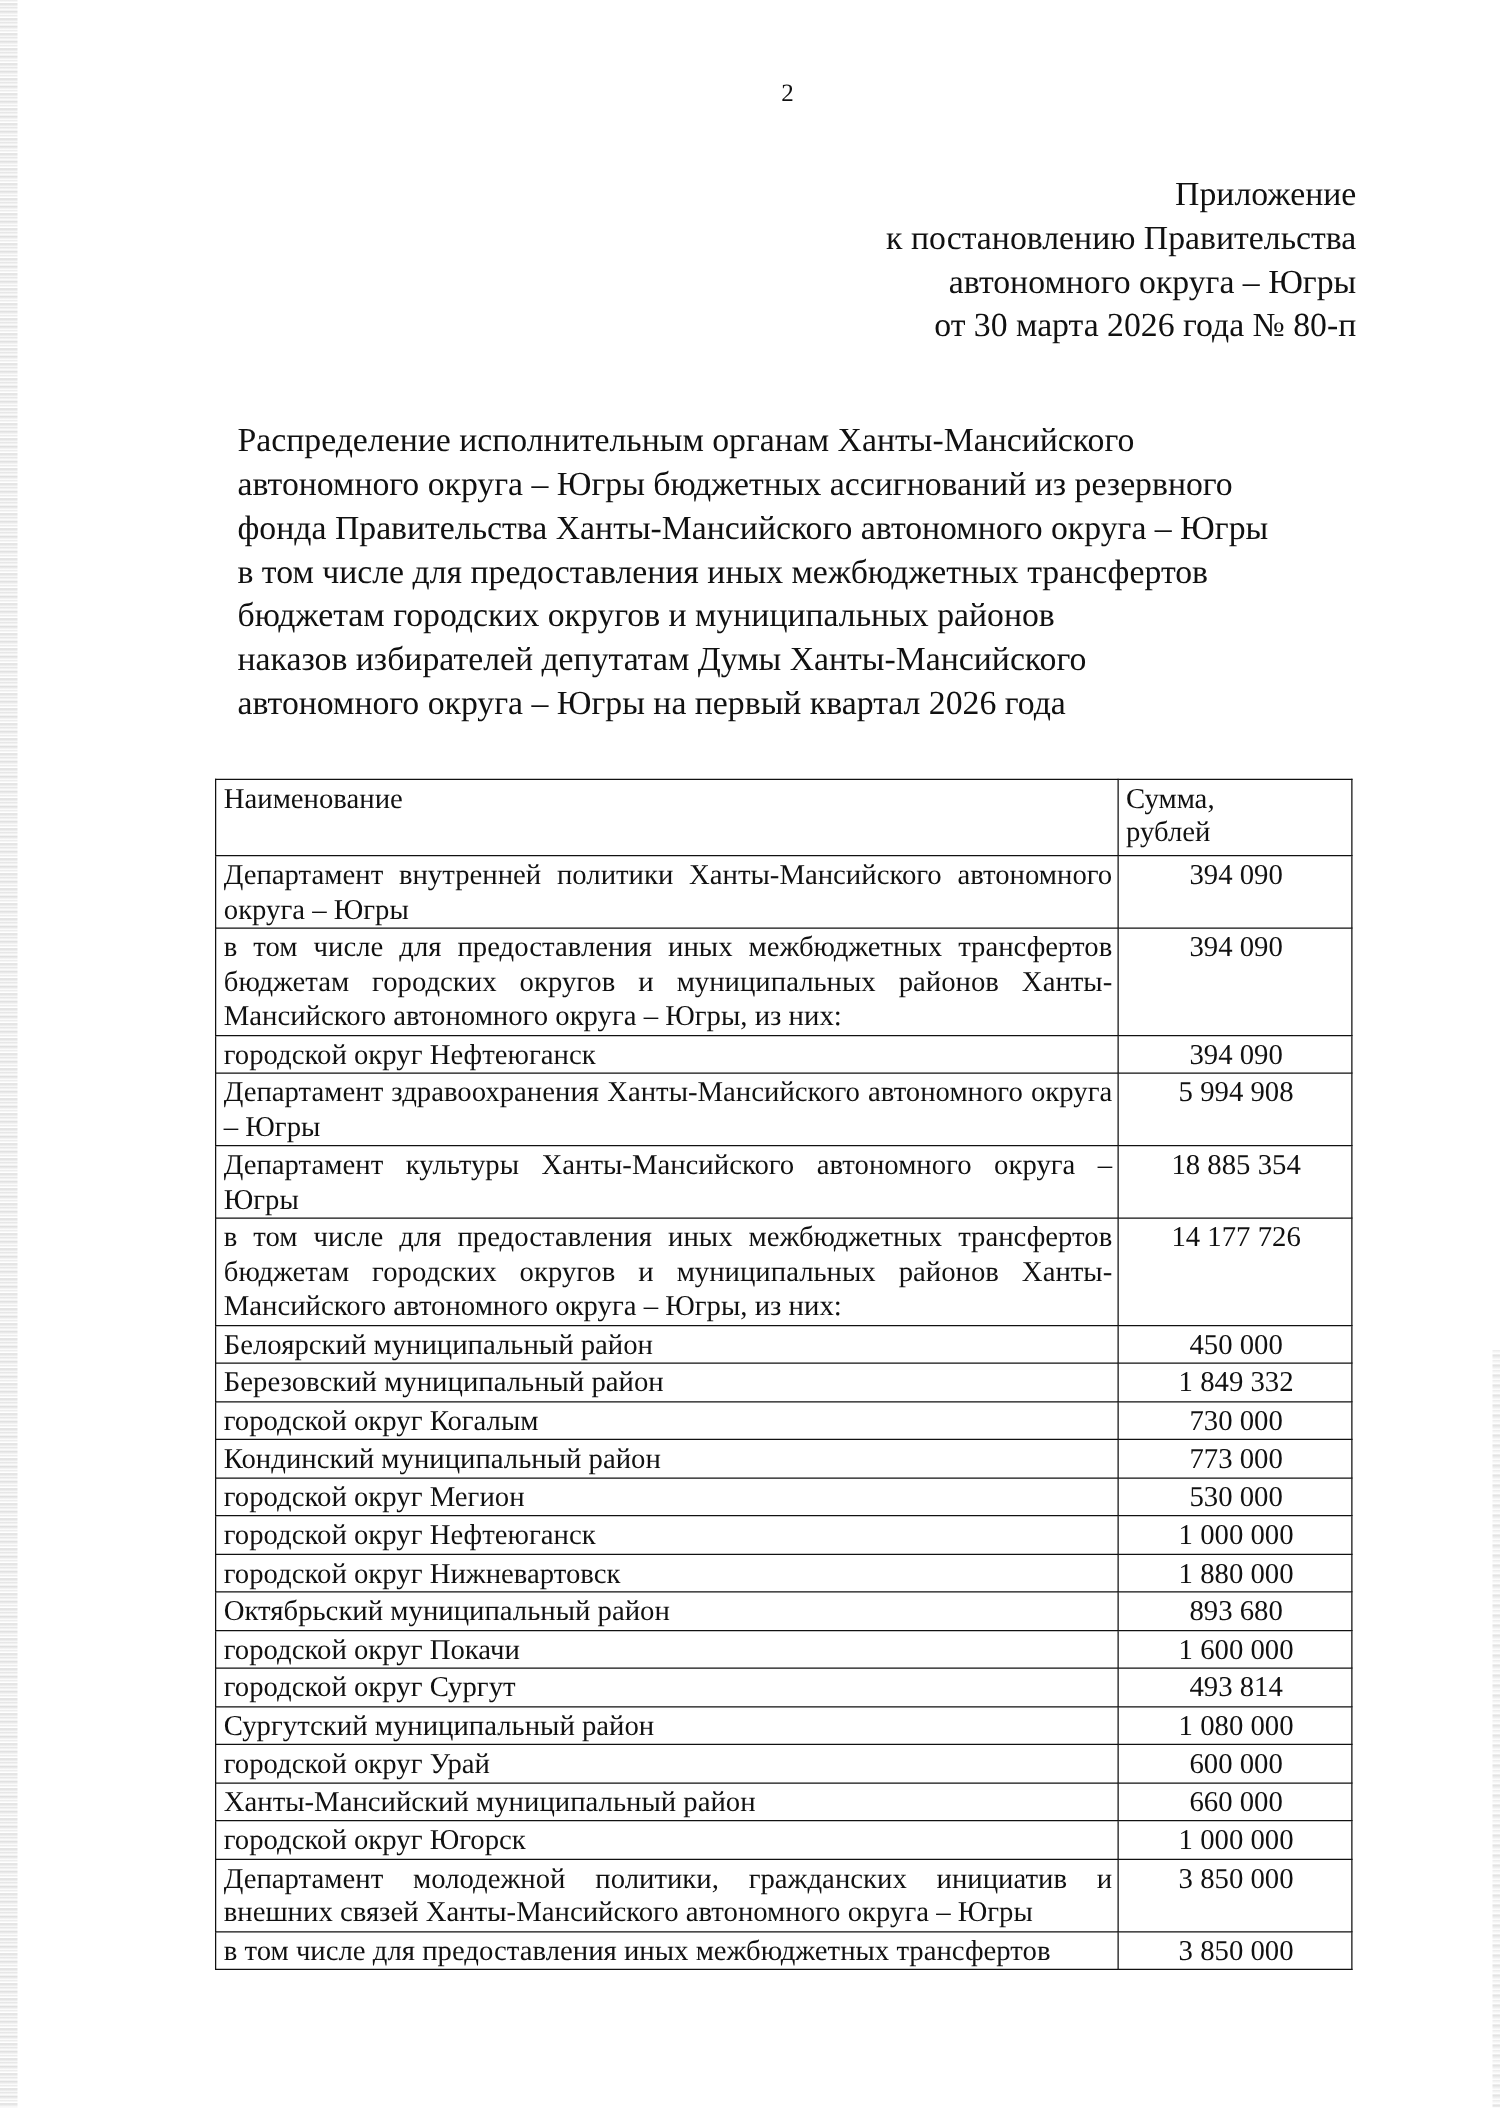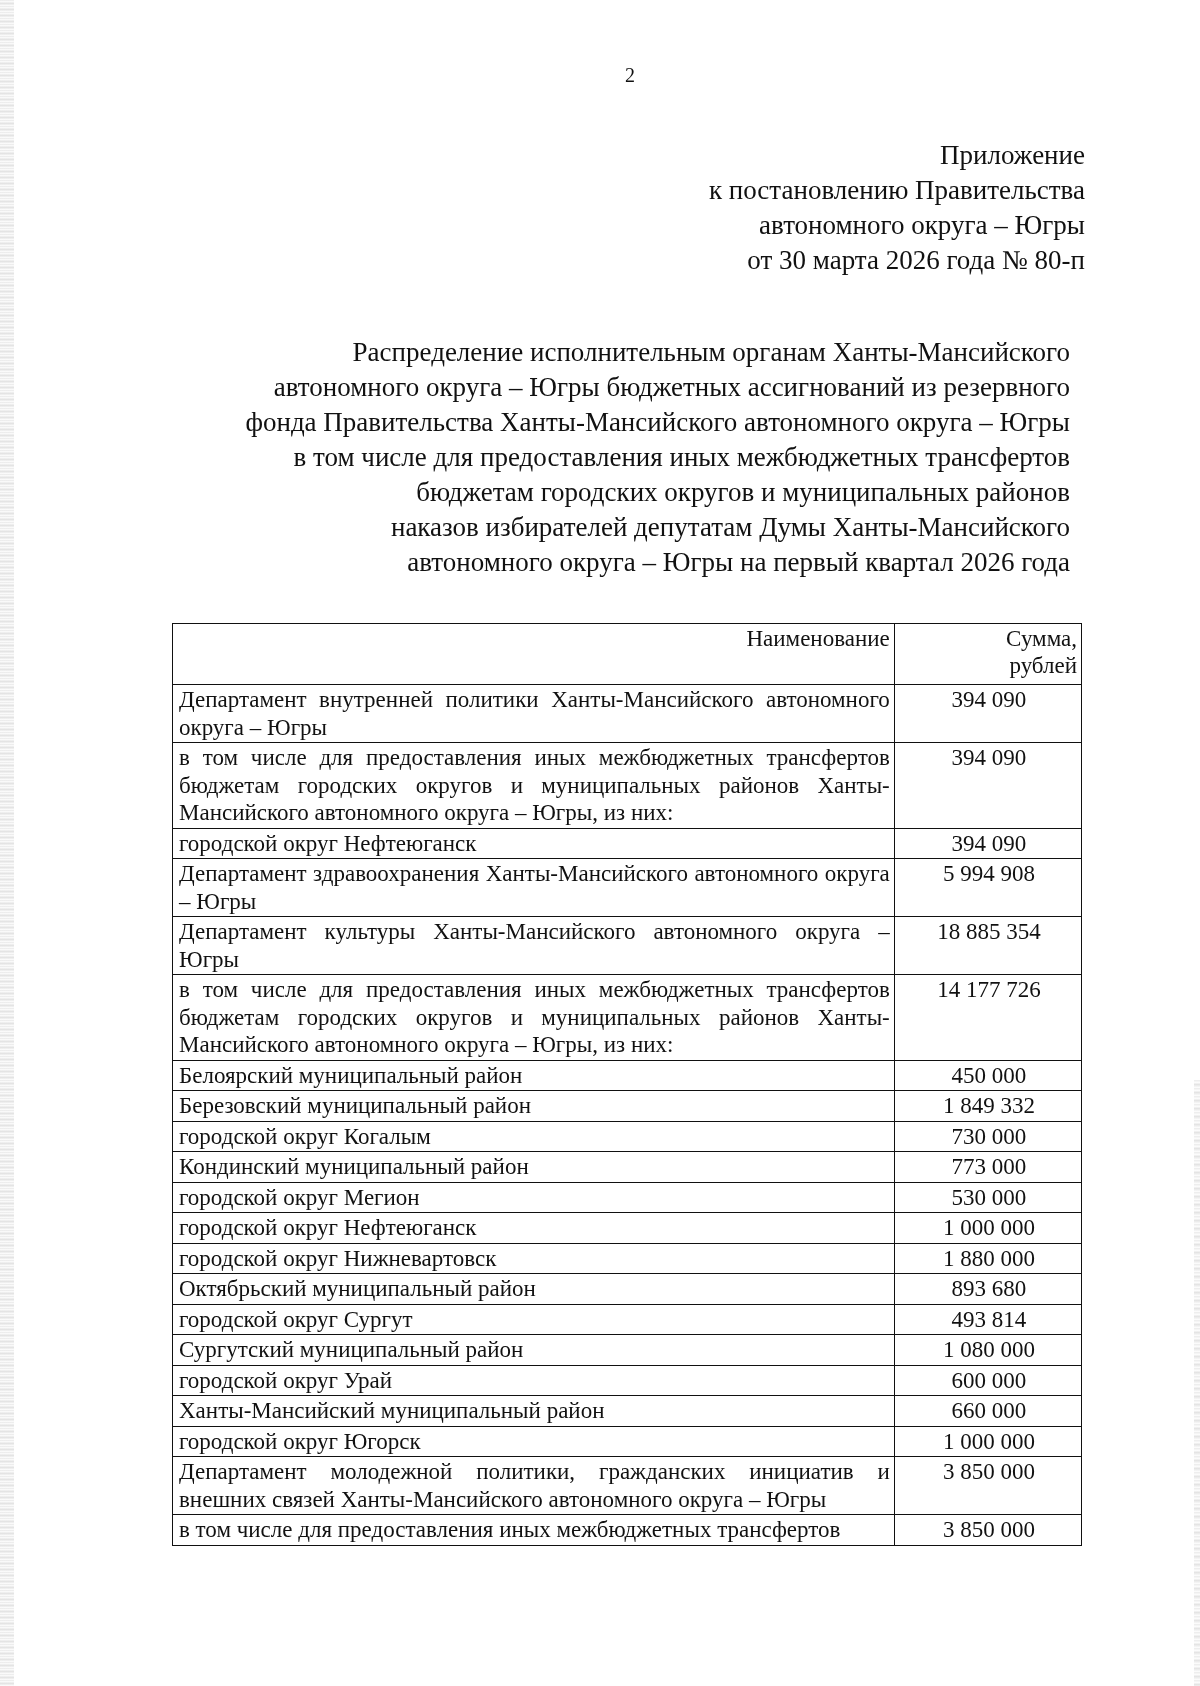--- a/index.html
+++ b/index.html
@@ -18,32 +18,32 @@
       opacity: 0.6;
     }
     .page-number {
       position: absolute; top: 64px; left: 0; width: 1260px; text-align: center; font-size: 20px;
     }
     .appendix {
       position: absolute; top: 138px; right: 115px; text-align: right;
       font-size: 27px; line-height: 35px;
     }
     .doc-title {
-      position: absolute; top: 335px; left: 190px; width: 880px; text-align: right;
+      position: absolute; top: 335px; left: 190px; width: 880px; text-align: left;
       font-size: 27px; line-height: 35px;
     }
     table.alloc {
       position: absolute; top: 623px; left: 172px; width: 910px;
       border-collapse: collapse; font-size: 23px; line-height: 27.5px;
     }
     table.alloc td, table.alloc th {
       border: 1.6px solid #111; vertical-align: top; padding: 1px 4px 1px 6px;
       font-weight: normal;
     }
-    table.alloc th { text-align: right; }
+    table.alloc th { text-align: left; }
     .col-name { width: 720px; text-align: justify; }
     .col-sum { width: 178px; text-align: center; font-family: Liberation Serif, serif; }
     .hdr-name { height: 58px; padding-top: 6px; }
     .hdr-sum { padding-top: 9px; line-height: 27px; }
     .sum-cell { text-align: center; }
     .one-line td { height: 26px; padding-top: 0; padding-bottom: 0; }
     .one-line .sum-cell { vertical-align: bottom; }
   </style>
 </head>
 <body>
@@ -131,20 +131,24 @@
     </tr>
     <tr class="one-line">
       <td class="col-name">городской округ Нижневартовск</td>
       <td class="col-sum sum-cell">1 880 000</td>
     </tr>
     <tr class="one-line">
       <td class="col-name">Октябрьский муниципальный район</td>
       <td class="col-sum sum-cell">893 680</td>
     </tr>
     <tr class="one-line">
+      <td class="col-name">городской округ Покачи</td>
+      <td class="col-sum sum-cell">1 600 000</td>
+    </tr>
+    <tr class="one-line">
       <td class="col-name">городской округ Сургут</td>
       <td class="col-sum sum-cell">493 814</td>
     </tr>
     <tr class="one-line">
       <td class="col-name">Сургутский муниципальный район</td>
       <td class="col-sum sum-cell">1 080 000</td>
     </tr>
     <tr class="one-line">
       <td class="col-name">городской округ Урай</td>
       <td class="col-sum sum-cell">600 000</td>

